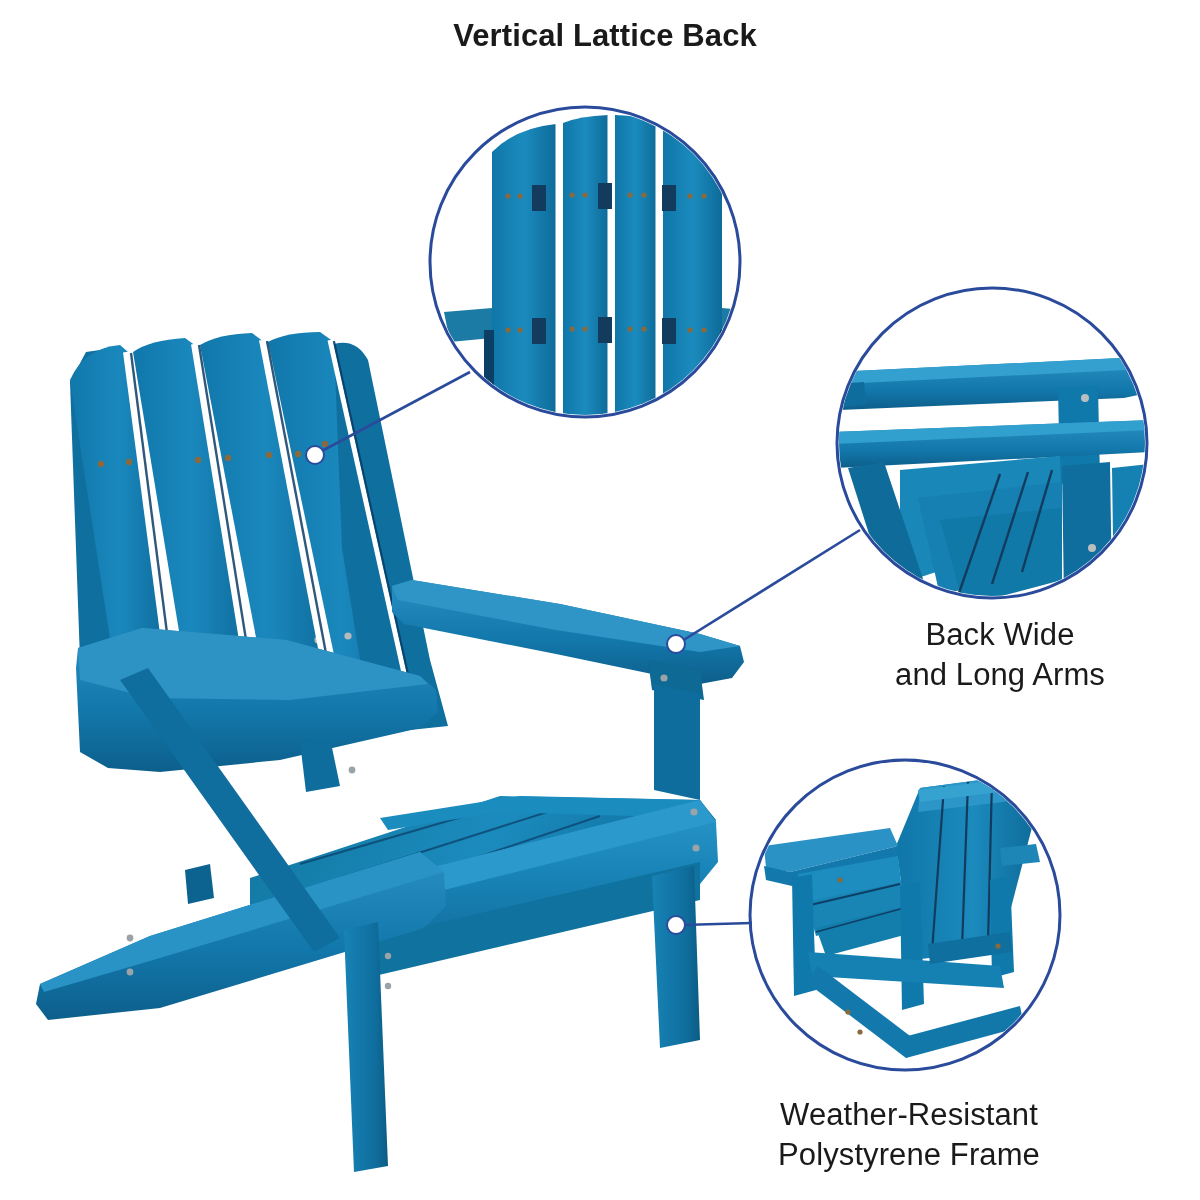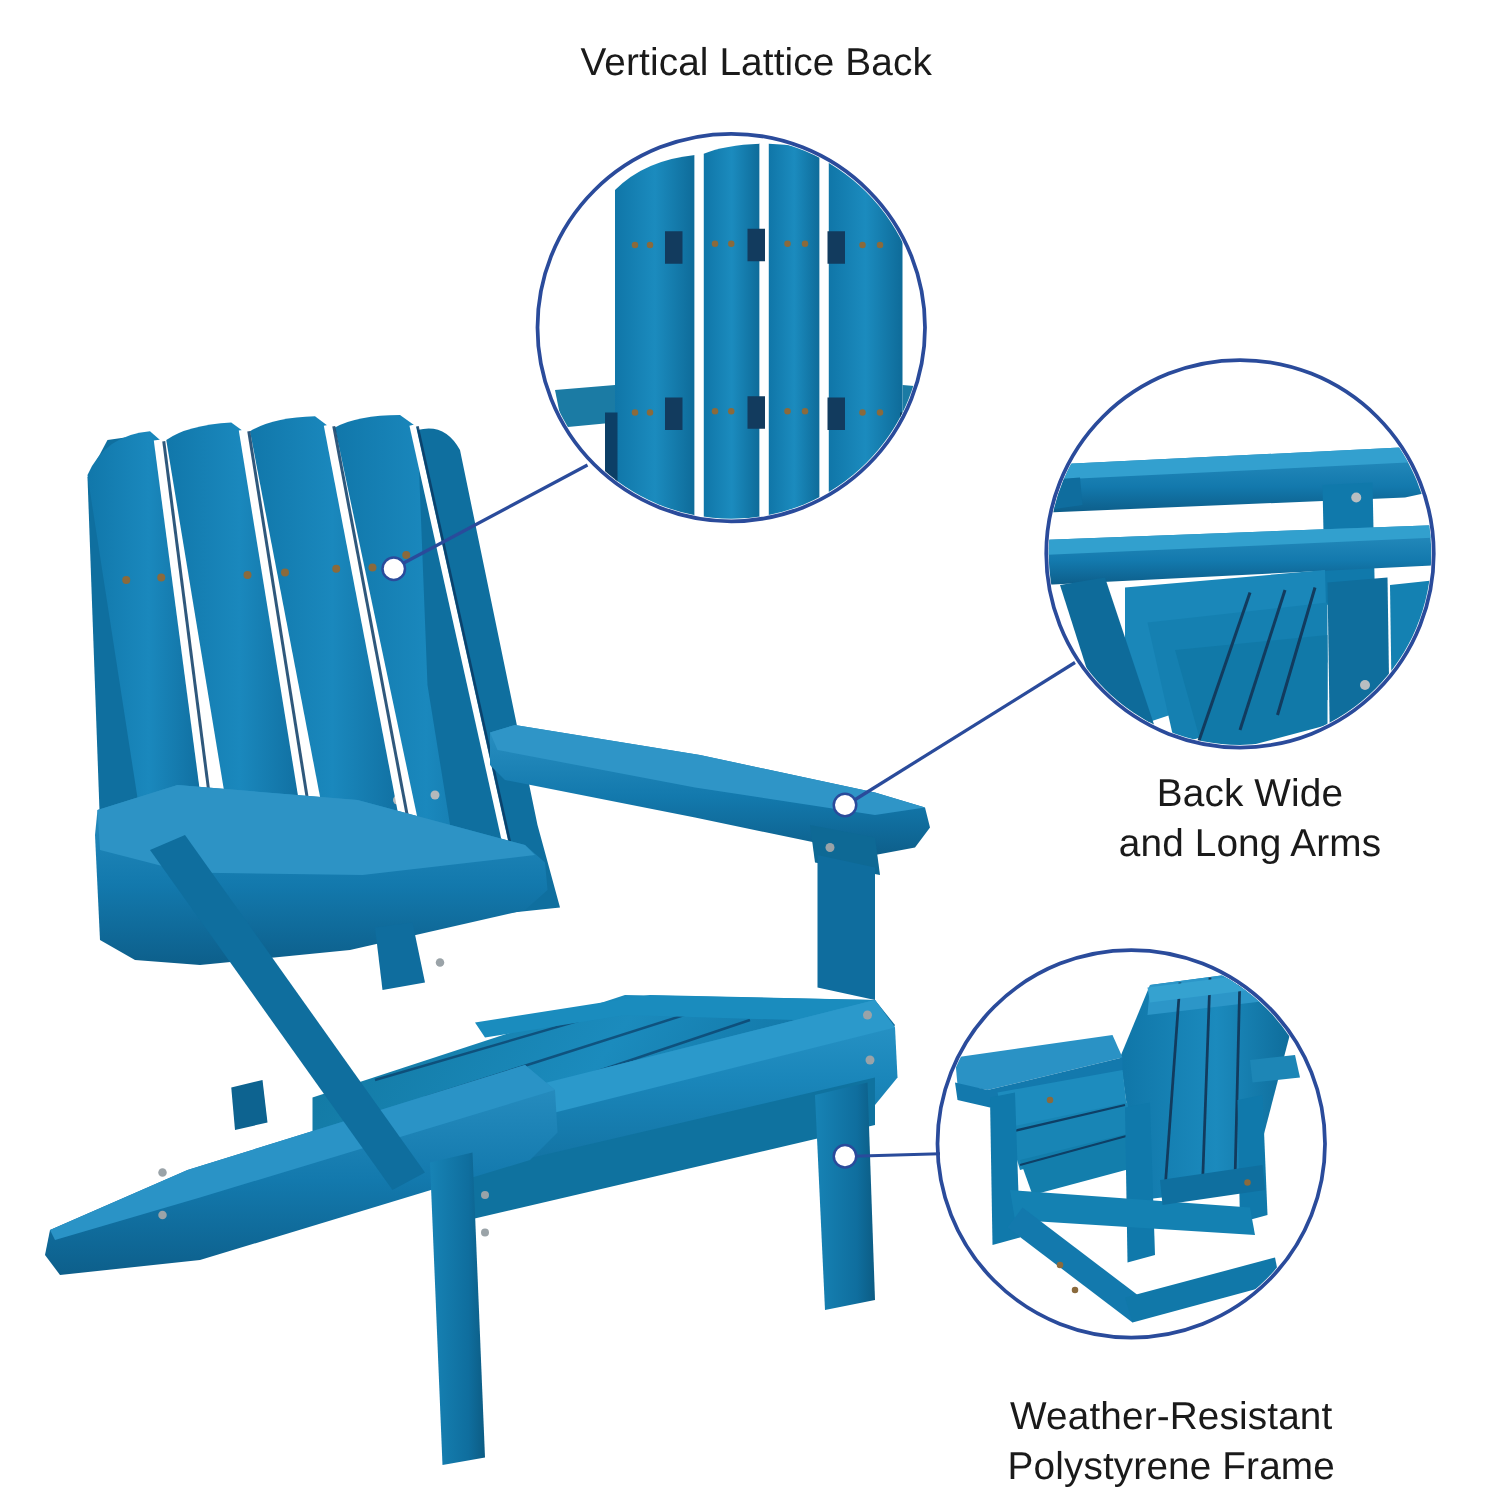--- a/index.html
+++ b/index.html
@@ -17,23 +17,23 @@
   .caption {
     position: absolute;
     color: #1a1a1a;
     font-size: 31px;
     font-weight: 400;
     line-height: 1.30;
     letter-spacing: 0.1px;
     text-align: center;
     white-space: pre-line;
   }
-  #cap-back   { left: 330px;  top: 30px;  width: 550px; }
+  #cap-back   { left: 330px;  top: 16px;  width: 550px; font-weight: bold; }
   #cap-arms   { left: 835px;  top: 615px; width: 330px; }
-  #cap-frame  { left: 767px;  top: 1095px; width: 340px; margin-top: 18px; }
+  #cap-frame  { left: 739px;  top: 1095px; width: 340px; }
 
   svg.layer {
     position: absolute;
     left: 0; top: 0;
     width: 1200px;
     height: 1200px;
   }
 </style>
 </head>
 <body>

